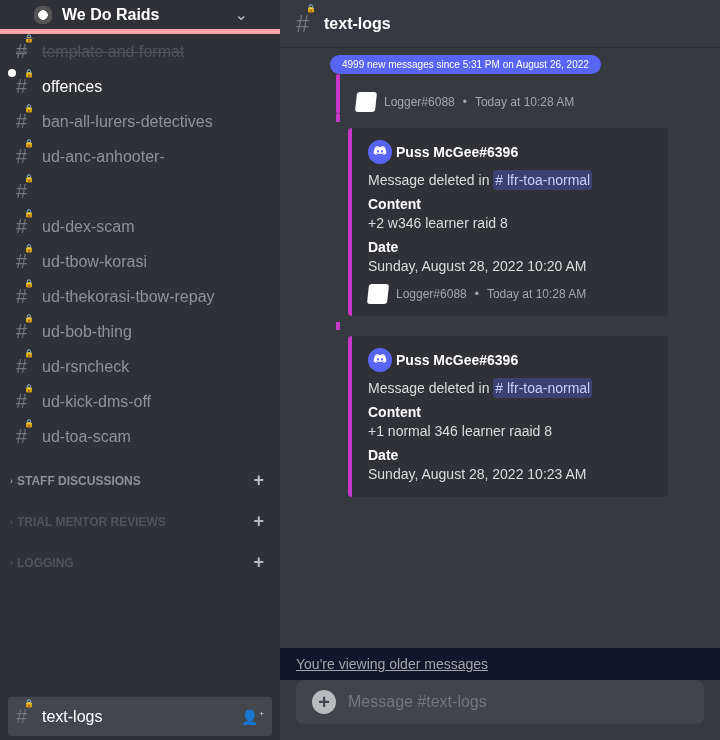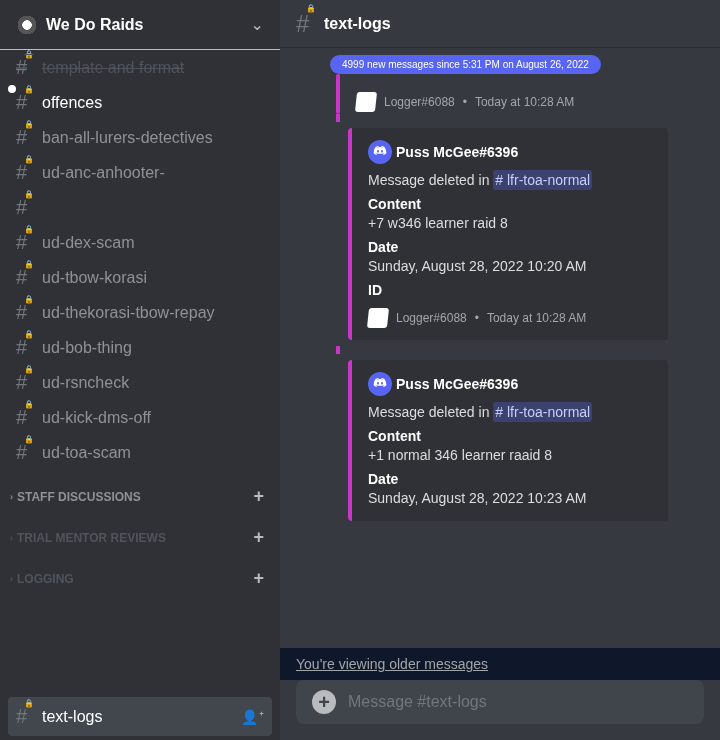--- a/index.html
+++ b/index.html
@@ -1,18 +1,18 @@
 <!DOCTYPE html>
 <html><head>
 <meta charset="utf-8">
 <style>
 * { margin:0; padding:0; box-sizing:border-box; font-family:-apple-system,"Segoe UI",Helvetica,Arial,sans-serif; }
 body { background:#36393f; color:#dcddde; width:720px; height:740px; overflow:hidden; display:flex; }
 .sidebar { width:280px; background:#2f3136; display:flex; flex-direction:column; }
-.server-hdr { display:flex; align-items:center; padding:12px 16px; border-bottom:1px solid #fca5a5; height:50px; }
+.server-hdr { display:flex; align-items:center; padding:12px 32px; border-bottom:5px solid #fca5a5; height:34px; }
 .server-icon { width:22px; height:22px; border-radius:50%; background:radial-gradient(circle,#fff 30%,#555 31%,#555 60%,transparent 61%); margin-right:8px; flex-shrink:0; }
 .server-name { color:#fff; font-weight:600; font-size:16px; flex:1; }
 .chev { color:#b9bbbe; }
 .channels { flex:1; overflow:hidden; padding:0 8px; }
 .chan { display:flex; align-items:center; padding:6px 8px; border-radius:4px; color:#8e9297; font-size:16px; cursor:pointer; gap:6px; }
 .chan.bold { color:#fff; font-weight:500; }
 .chan.cut { color:#4f545c; text-decoration:line-through; }
 .hash { display:inline-flex; width:20px; font-size:20px; color:#72767d; flex-shrink:0; }
 .hash.lock::after { content:"🔒"; font-size:8px; margin-left:-3px; margin-top:-6px; }
 .unread-dot { width:8px; height:8px; background:#fff; border-radius:4px; position:absolute; left:0; }
@@ -199,24 +199,23 @@
               <svg viewBox="0 0 24 24">
                 <path d="M19 5c-1-1-3-2-5-2l-.3.6c2 .5 3 1.3 4 2.2-1.4-.7-3-1.3-5.7-1.3s-4.3.6-5.7 1.3c1-1 2-1.7 4-2.2L10 3C8 3 6 4 5 5c-2 3-2.5 7-2.5 9 1.5 2 4 2.5 4 2.5l1-1.3c-1-.3-2-1-2.8-2 1 .6 3 1.5 7.3 1.5s6.3-.9 7.3-1.5c-.8 1-1.8 1.7-2.8 2l1 1.3s2.5-.5 4-2.5c0-2-.5-6-2.5-9zM9 13c-.8 0-1.5-.9-1.5-2s.7-2 1.5-2 1.5.9 1.5 2-.7 2-1.5 2zm6 0c-.8 0-1.5-.9-1.5-2s.7-2 1.5-2 1.5.9 1.5 2-.7 2-1.5 2z"></path>
               </svg>
             </div>
           <div class="em-name">Puss McGee#6396</div>
         </div>
         <div class="em-line">
           <span>Message deleted in </span><span class="chan-mention"># lfr-toa-normal</span>
         </div>
         <div class="em-label">Content</div>
-        <div class="em-line">+7 w346 learner raid 8</div>
+        <div class="em-line">+2 w346 learner raid 8</div>
         <div class="em-label">Date</div>
         <div class="em-line">Sunday, August 28, 2022 10:20 AM</div>
-        <div class="em-label">ID</div>
         <div class="em-foot">
           <div class="ficon"></div>
           <span>Logger#6088</span>
           <span>•</span>
           <span>Today at 10:28 AM</span>
         </div>
       </div>
     </div>
 
     <div class="spacer">

